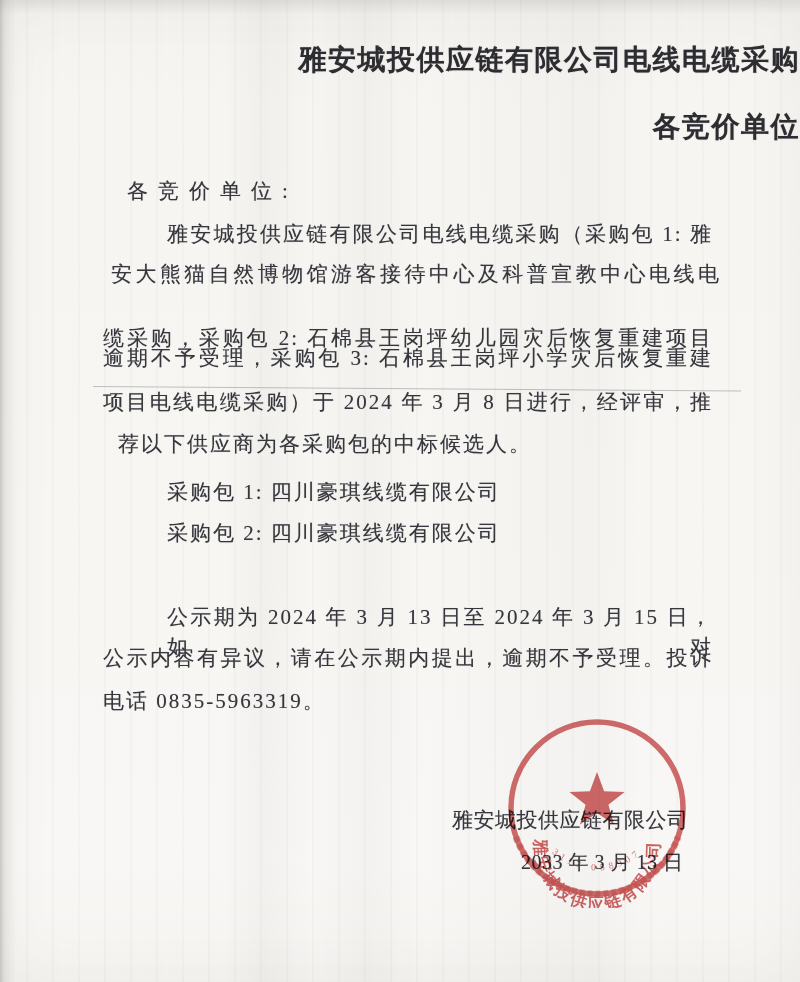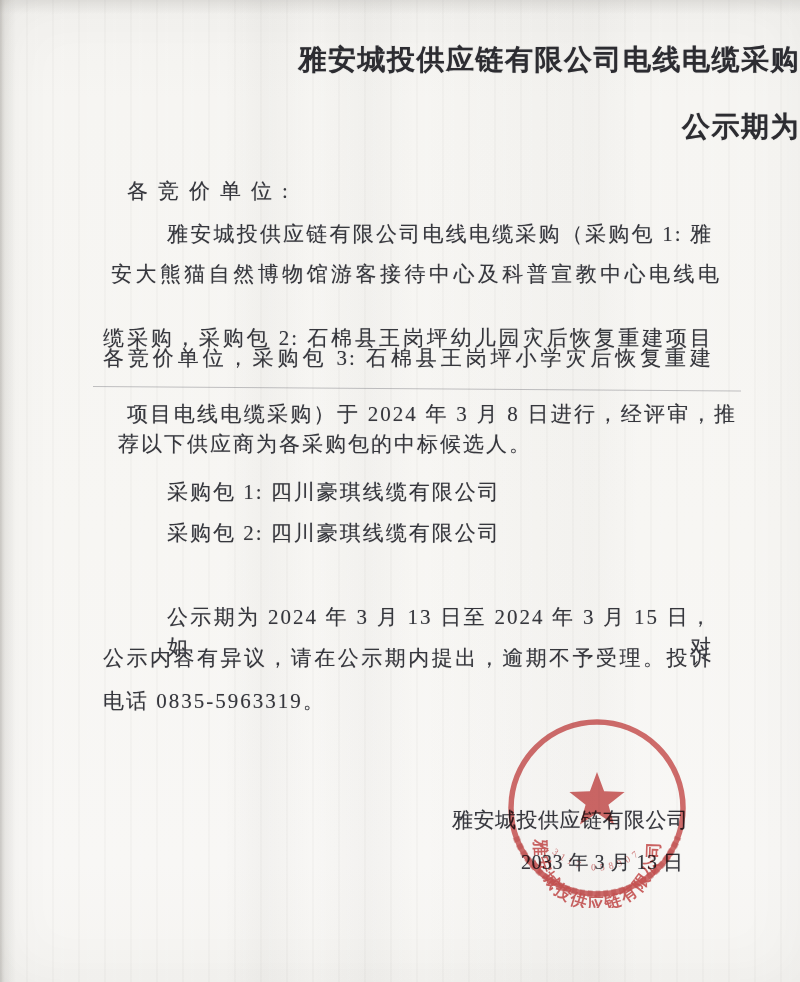--- a/index.html
+++ b/index.html
@@ -39,29 +39,29 @@
     mix-blend-mode:multiply;opacity:.88;filter:blur(.3px);
   }
   .seal text{font-family:"Liberation Serif","DejaVu Serif",serif;}
 </style>
 </head>
 <body>
 
 <div class="page">
 
   <div class="ttl" style="top:40px;">雅安城投供应链有限公司电线电缆采购</div>
-  <div class="ttl" style="top:107px;">公示期为</div>
+  <div class="ttl" style="top:107px;">各竞价单位</div>
 
   <div class="bline" style="top:176px;left:127px;letter-spacing:10px;">各竞价单位:</div>
 
   <div class="bline just" style="top:219px;left:167px;width:546px;">雅安城投供应链有限公司电线电缆采购（采购包 1: 雅</div>
   <div class="bline just" style="top:259px;left:103px;width:610px;margin-left:8px;">安大熊猫自然博物馆游客接待中心及科普宣教中心电线电</div>
   <div class="bline just" style="top:291px;left:103px;width:610px;margin-top:32px;">缆采购，采购包 2: 石棉县王岗坪幼儿园灾后恢复重建项目</div>
-  <div class="bline just" style="top:343px;left:103px;width:610px;">各竞价单位，采购包 3: 石棉县王岗坪小学灾后恢复重建</div>
-  <div class="bline just" style="top:399px;left:103px;width:610px;margin-left:24px;">项目电线电缆采购）于 2024 年 3 月 8 日进行，经评审，推</div>
+  <div class="bline just" style="top:343px;left:103px;width:610px;">逾期不予受理，采购包 3: 石棉县王岗坪小学灾后恢复重建</div>
+  <div class="bline just" style="top:387px;left:103px;width:610px;">项目电线电缆采购）于 2024 年 3 月 8 日进行，经评审，推</div>
   <div class="bline" style="top:429px;left:103px;margin-left:15px;">荐以下供应商为各采购包的中标候选人。</div>
 
   <div class="artifact" style="top:386px;left:93px;width:648px;transform:rotate(0.4deg);"></div>
 
   <div class="bline" style="top:477px;left:167px;">采购包 1: 四川豪琪线缆有限公司</div>
   <div class="bline" style="top:518px;left:167px;">采购包 2: 四川豪琪线缆有限公司</div>
 
   <div class="bline just" style="top:602px;left:167px;width:546px;">公示期为 2024 年 3 月 13 日至 2024 年 3 月 15 日，如对</div>
   <div class="bline just" style="top:643px;left:103px;width:610px;">公示内容有异议，请在公示期内提出，逾期不予受理。投诉</div>
   <div class="bline" style="top:686px;left:103px;">电话 0835-5963319。</div>

